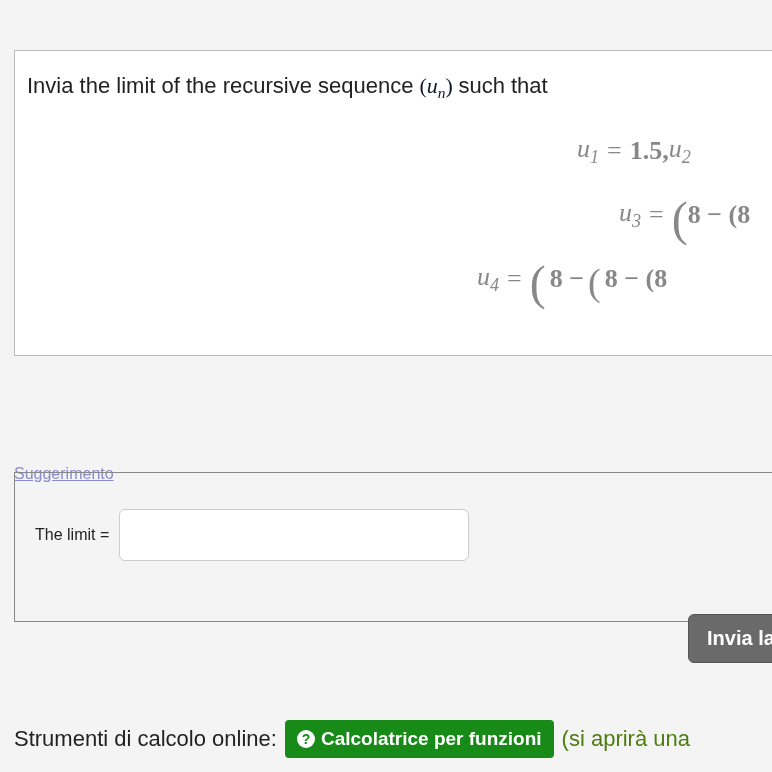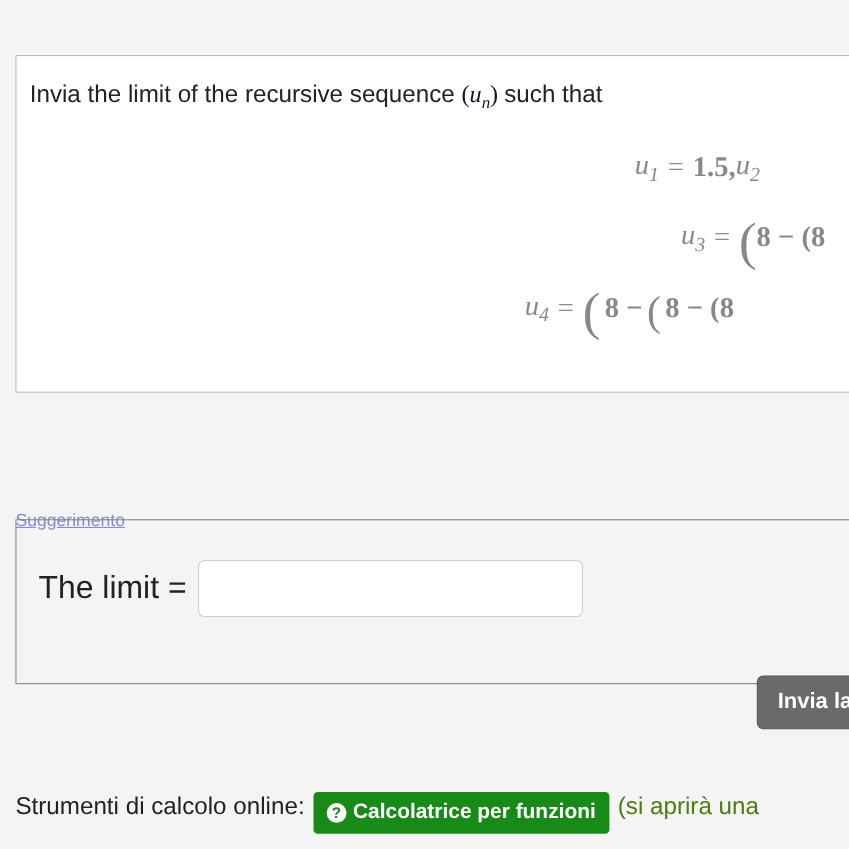--- a/index.html
+++ b/index.html
@@ -92,21 +92,21 @@
     font-size: 24px;
     padding: 0 2px;
     color: #222;
   }
   .answer-row {
     display: flex;
     align-items: center;
     gap: 10px;
     margin-top: 6px;
   }
-  .answer-label { font-size: 29px; }
+  .answer-label { font-size: 16px; }
   input.answer-input {
     width: 350px;
     height: 52px;
     border: 1px solid #ccc;
     border-radius: 6px;
     font-size: 22px;
     padding: 6px 10px;
     background: #fff;
   }
   .submit-btn-visible {
@@ -122,21 +122,21 @@
     font-weight: bold;
     cursor: pointer;
     white-space: nowrap;
   }
   .tools {
     position: absolute;
     left: 14px;
     top: 720px;
     font-size: 22px;
     display: flex;
-    align-items: flex-start;
+    align-items: center;
     gap: 8px;
     white-space: nowrap;
   }
   .calc-btn {
     background: #178a17;
     color: #fff;
     border: none;
     border-radius: 4px;
     padding: 8px 12px;
     font-size: 19px;

